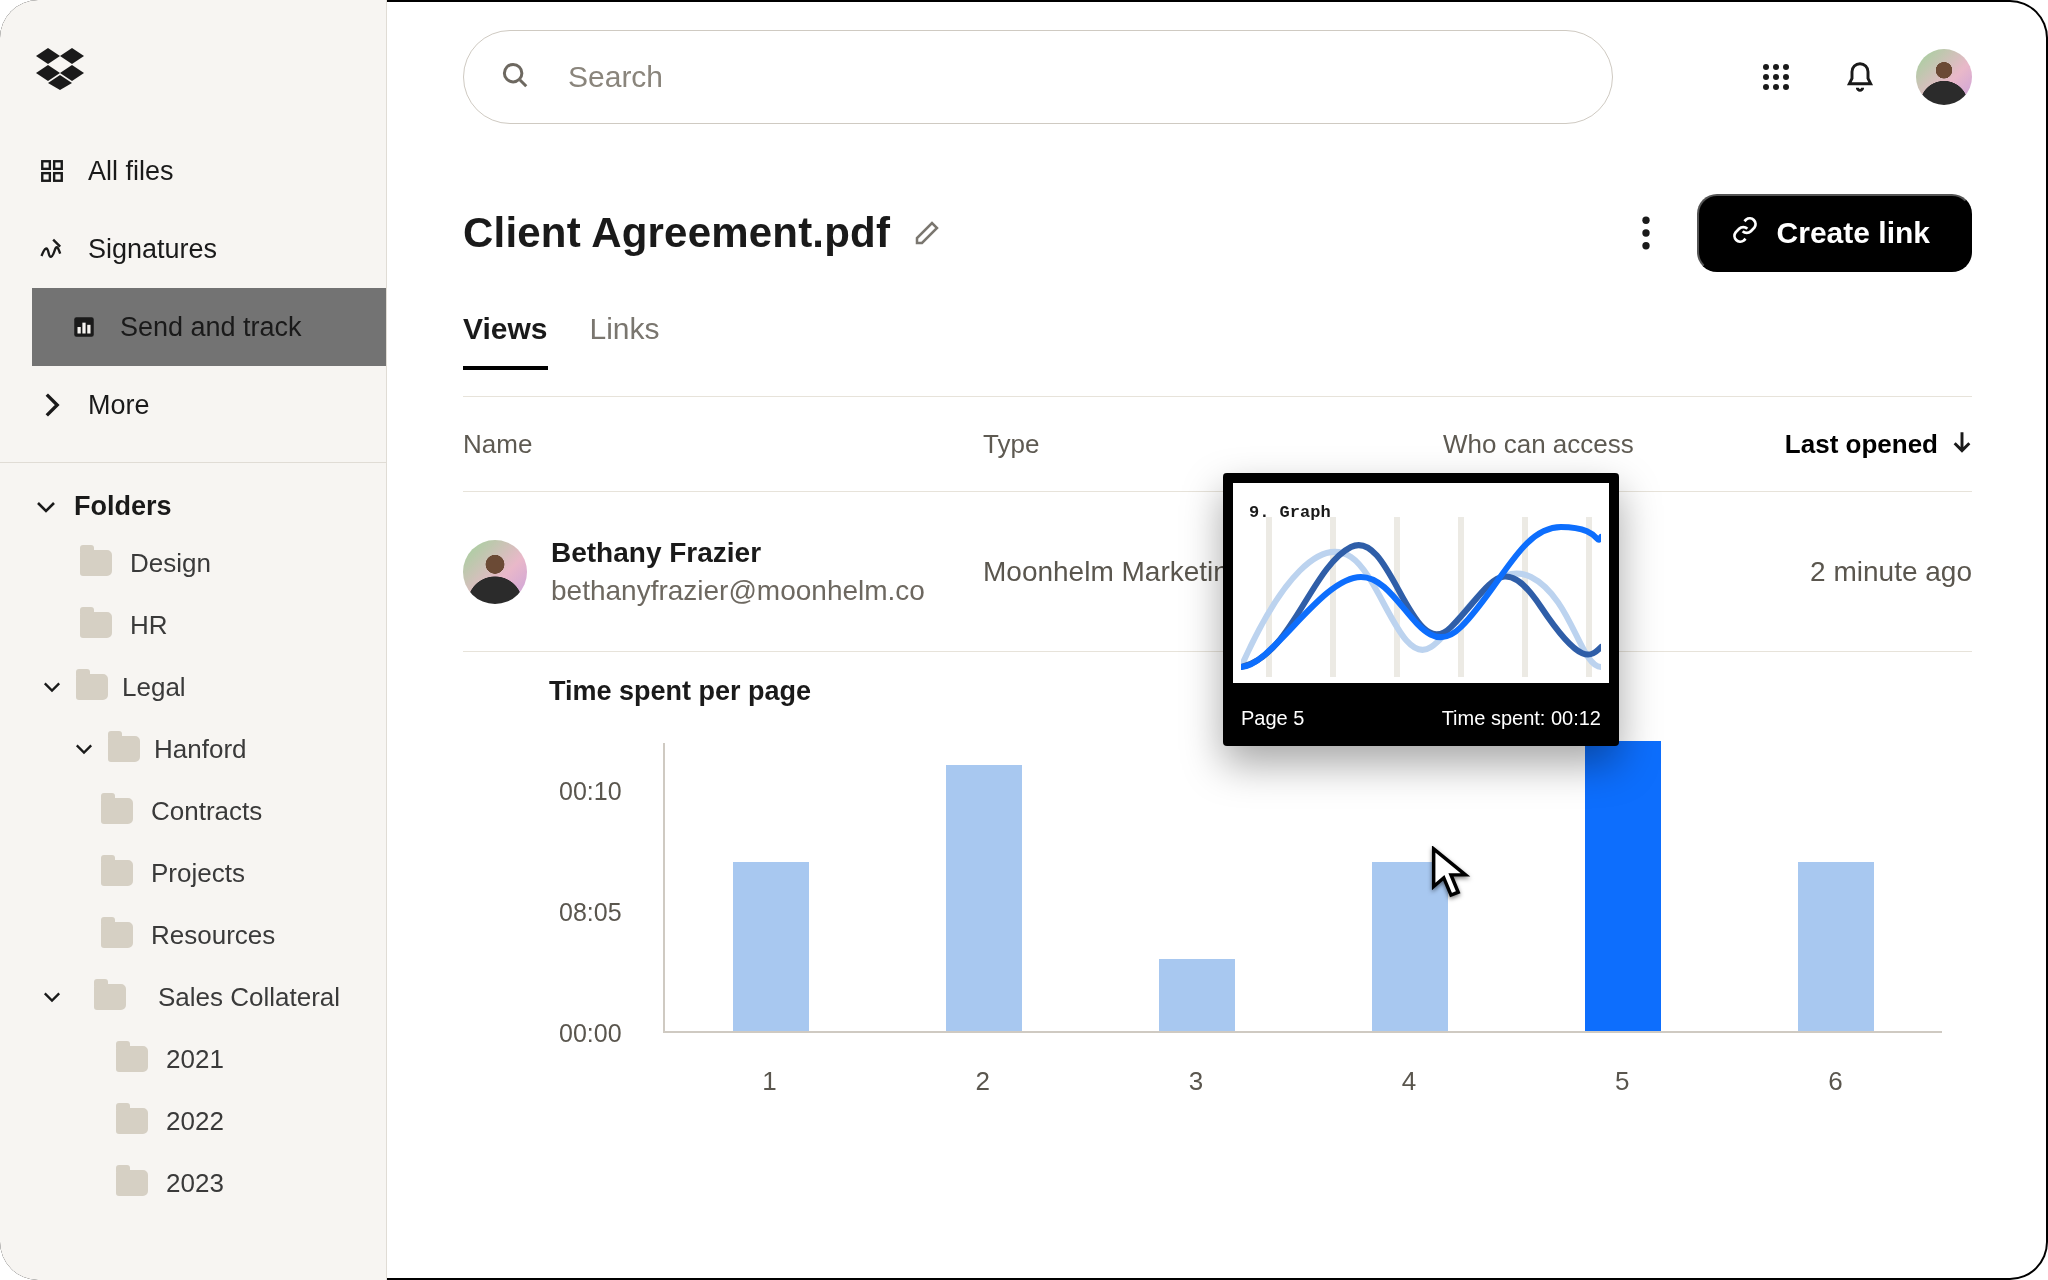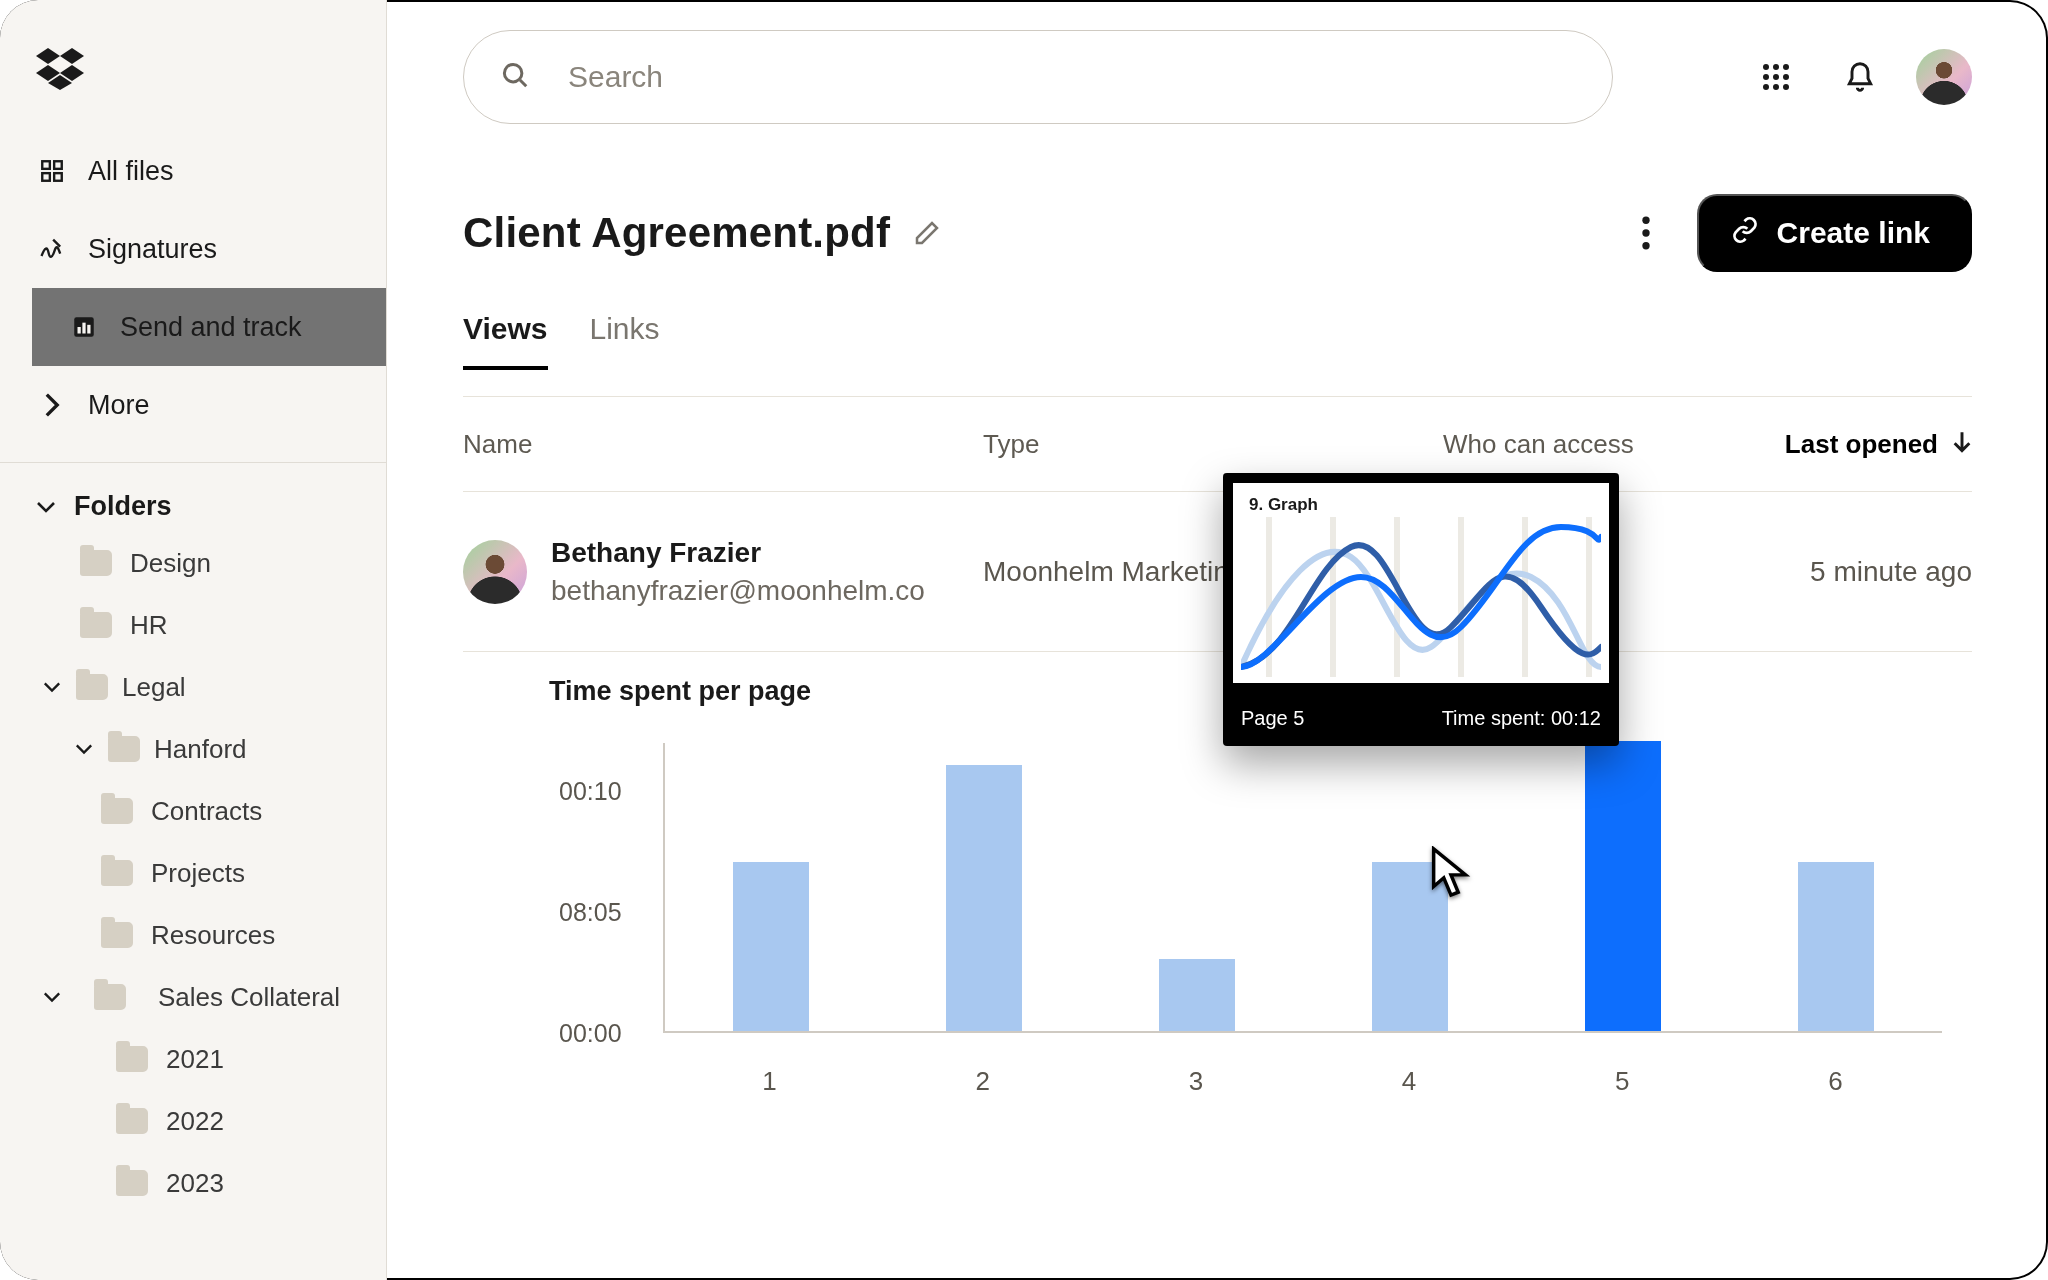--- a/index.html
+++ b/index.html
@@ -73,21 +73,21 @@
   .ylab { position:absolute; left:96px; font-size:25px; color:#5a564e; transform:translateY(-50%); }
   .xlab-row { position:absolute; left:200px; right:30px; bottom:-40px; display:flex; }
   .xlab { flex:1; text-align:center; font-size:26px; color:#5a564e; }
   .bars { position:absolute; inset:0; display:flex; align-items:flex-end; }
   .barcell { flex:1; display:flex; justify-content:center; align-items:flex-end; }
   .bar { width:76px; background:#a8c8f0; }
   .bar.active { background:#0d6efd; }
 
   
   .preview { position:absolute; width:396px; background:#000; border-radius:4px; overflow:hidden; box-shadow:0 18px 40px rgba(0,0,0,.35); }
-  .preview-img { background:#fff; padding:12px 16px 0 16px; height:220px; border:10px solid #000; position:relative; overflow:hidden; }
+  .preview-img { background:#fff; padding:20px 16px 0 16px; height:220px; border:10px solid #000; position:relative; overflow:hidden;font-family:Liberation Mono, monospace; }
   .preview-img .ttl { font-size:17px; font-weight:700; }
   .wave { position:absolute; left:8px; right:8px; bottom:-4px; top:34px; }
   .preview-foot { display:flex; justify-content:space-between; padding:14px 18px 16px; color:#fff; font-size:20px; }
 
   .cursor { position:absolute; width:44px; height:52px; pointer-events:none; filter:drop-shadow(0 2px 2px rgba(0,0,0,.5)); }
 </style>
 </head>
 <body>
 
 <div class="frame">
@@ -299,21 +299,21 @@
     <div class="table-row">
       <div class="name-cell">
         <div class="row-avatar"></div>
         <div>
           <div class="n-primary">Bethany Frazier</div>
           <div class="n-secondary">bethanyfrazier@moonhelm.co</div>
         </div>
       </div>
       <div class="type-cell">Moonhelm Marketing</div>
       <div class="access-cell"></div>
-      <div class="opened-cell">5 minute ago</div>
+      <div class="opened-cell">2 minute ago</div>
     </div>
 
     <div class="chart-wrap">
       <div class="chart-title">Time spent per page</div>
       <div class="chart">
         <div class="plot">
           <div class="bars" id="bars">
               <div class="barcell">
                 <div class="bar" style="height: 169.167px;"></div>
               </div>

